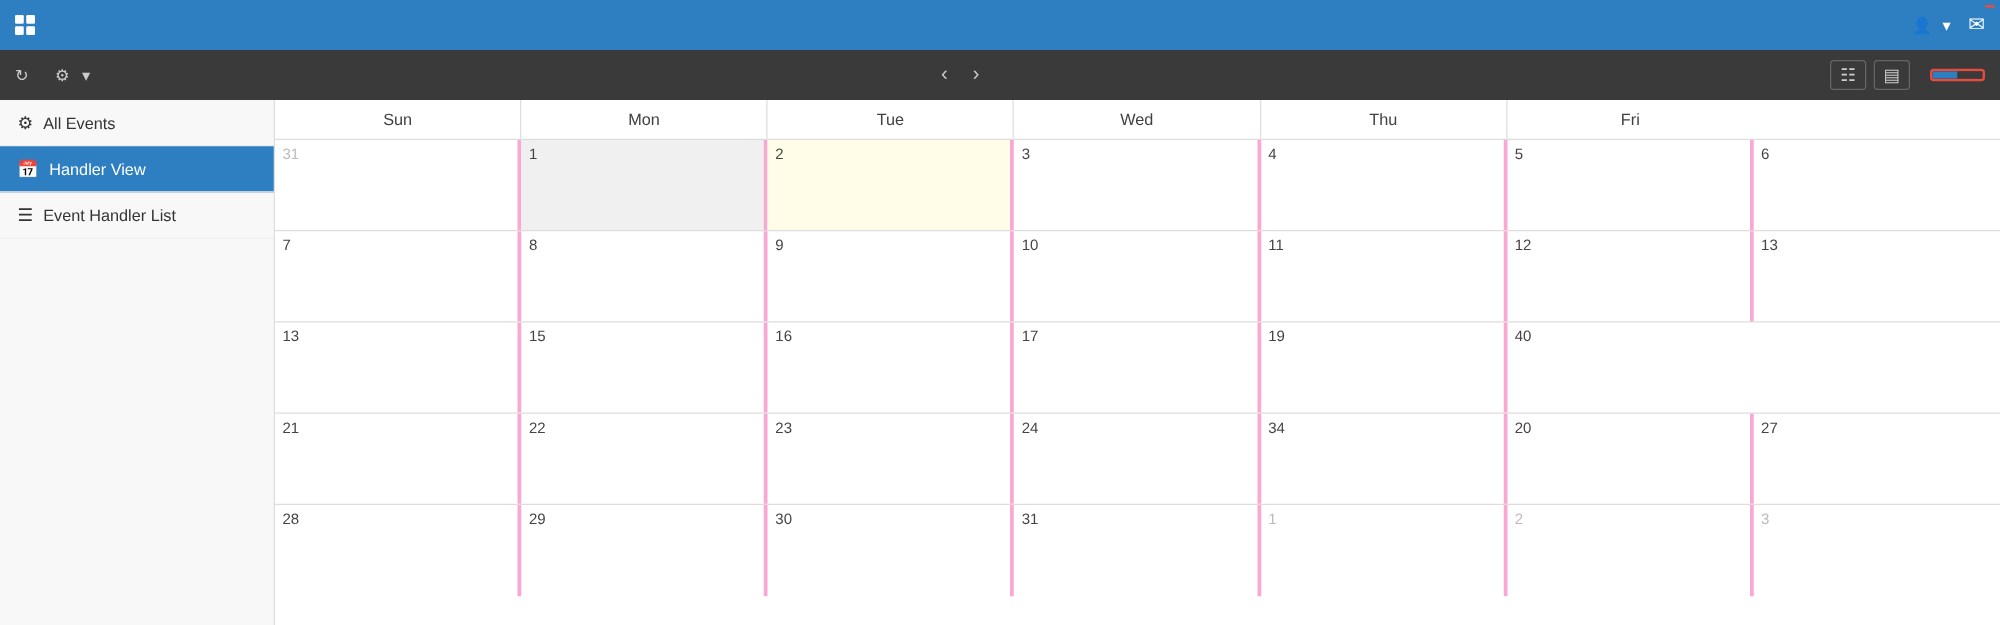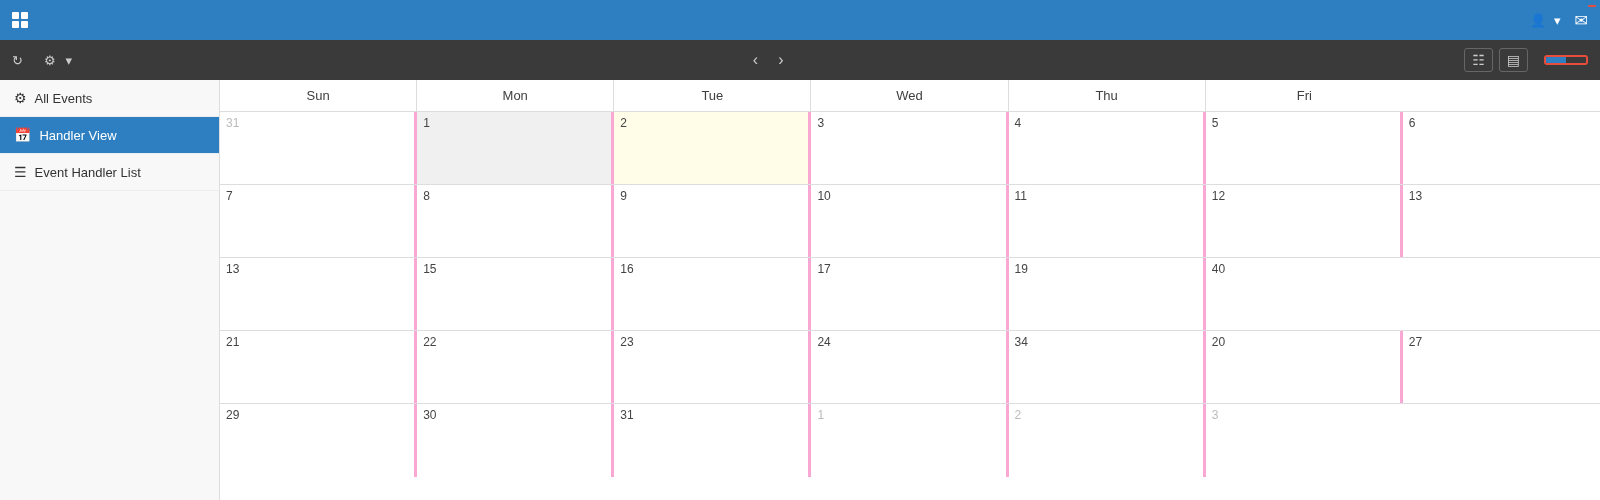--- a/index.html
+++ b/index.html
@@ -394,20 +394,23 @@
           </div>
           <div class="calendar-cell">
             <span class="day-num">20</span>
           </div>
           <div class="calendar-cell">
             <span class="day-num">27</span>
           </div>
         </div>
         <div class="calendar-week">
           <div class="calendar-cell">
+            <span class="day-num">28</span>
+          </div>
+          <div class="calendar-cell">
             <span class="day-num">29</span>
           </div>
           <div class="calendar-cell">
             <span class="day-num">30</span>
           </div>
           <div class="calendar-cell">
             <span class="day-num">31</span>
           </div>
           <div class="calendar-cell other-month">
             <span class="day-num">1</span>

